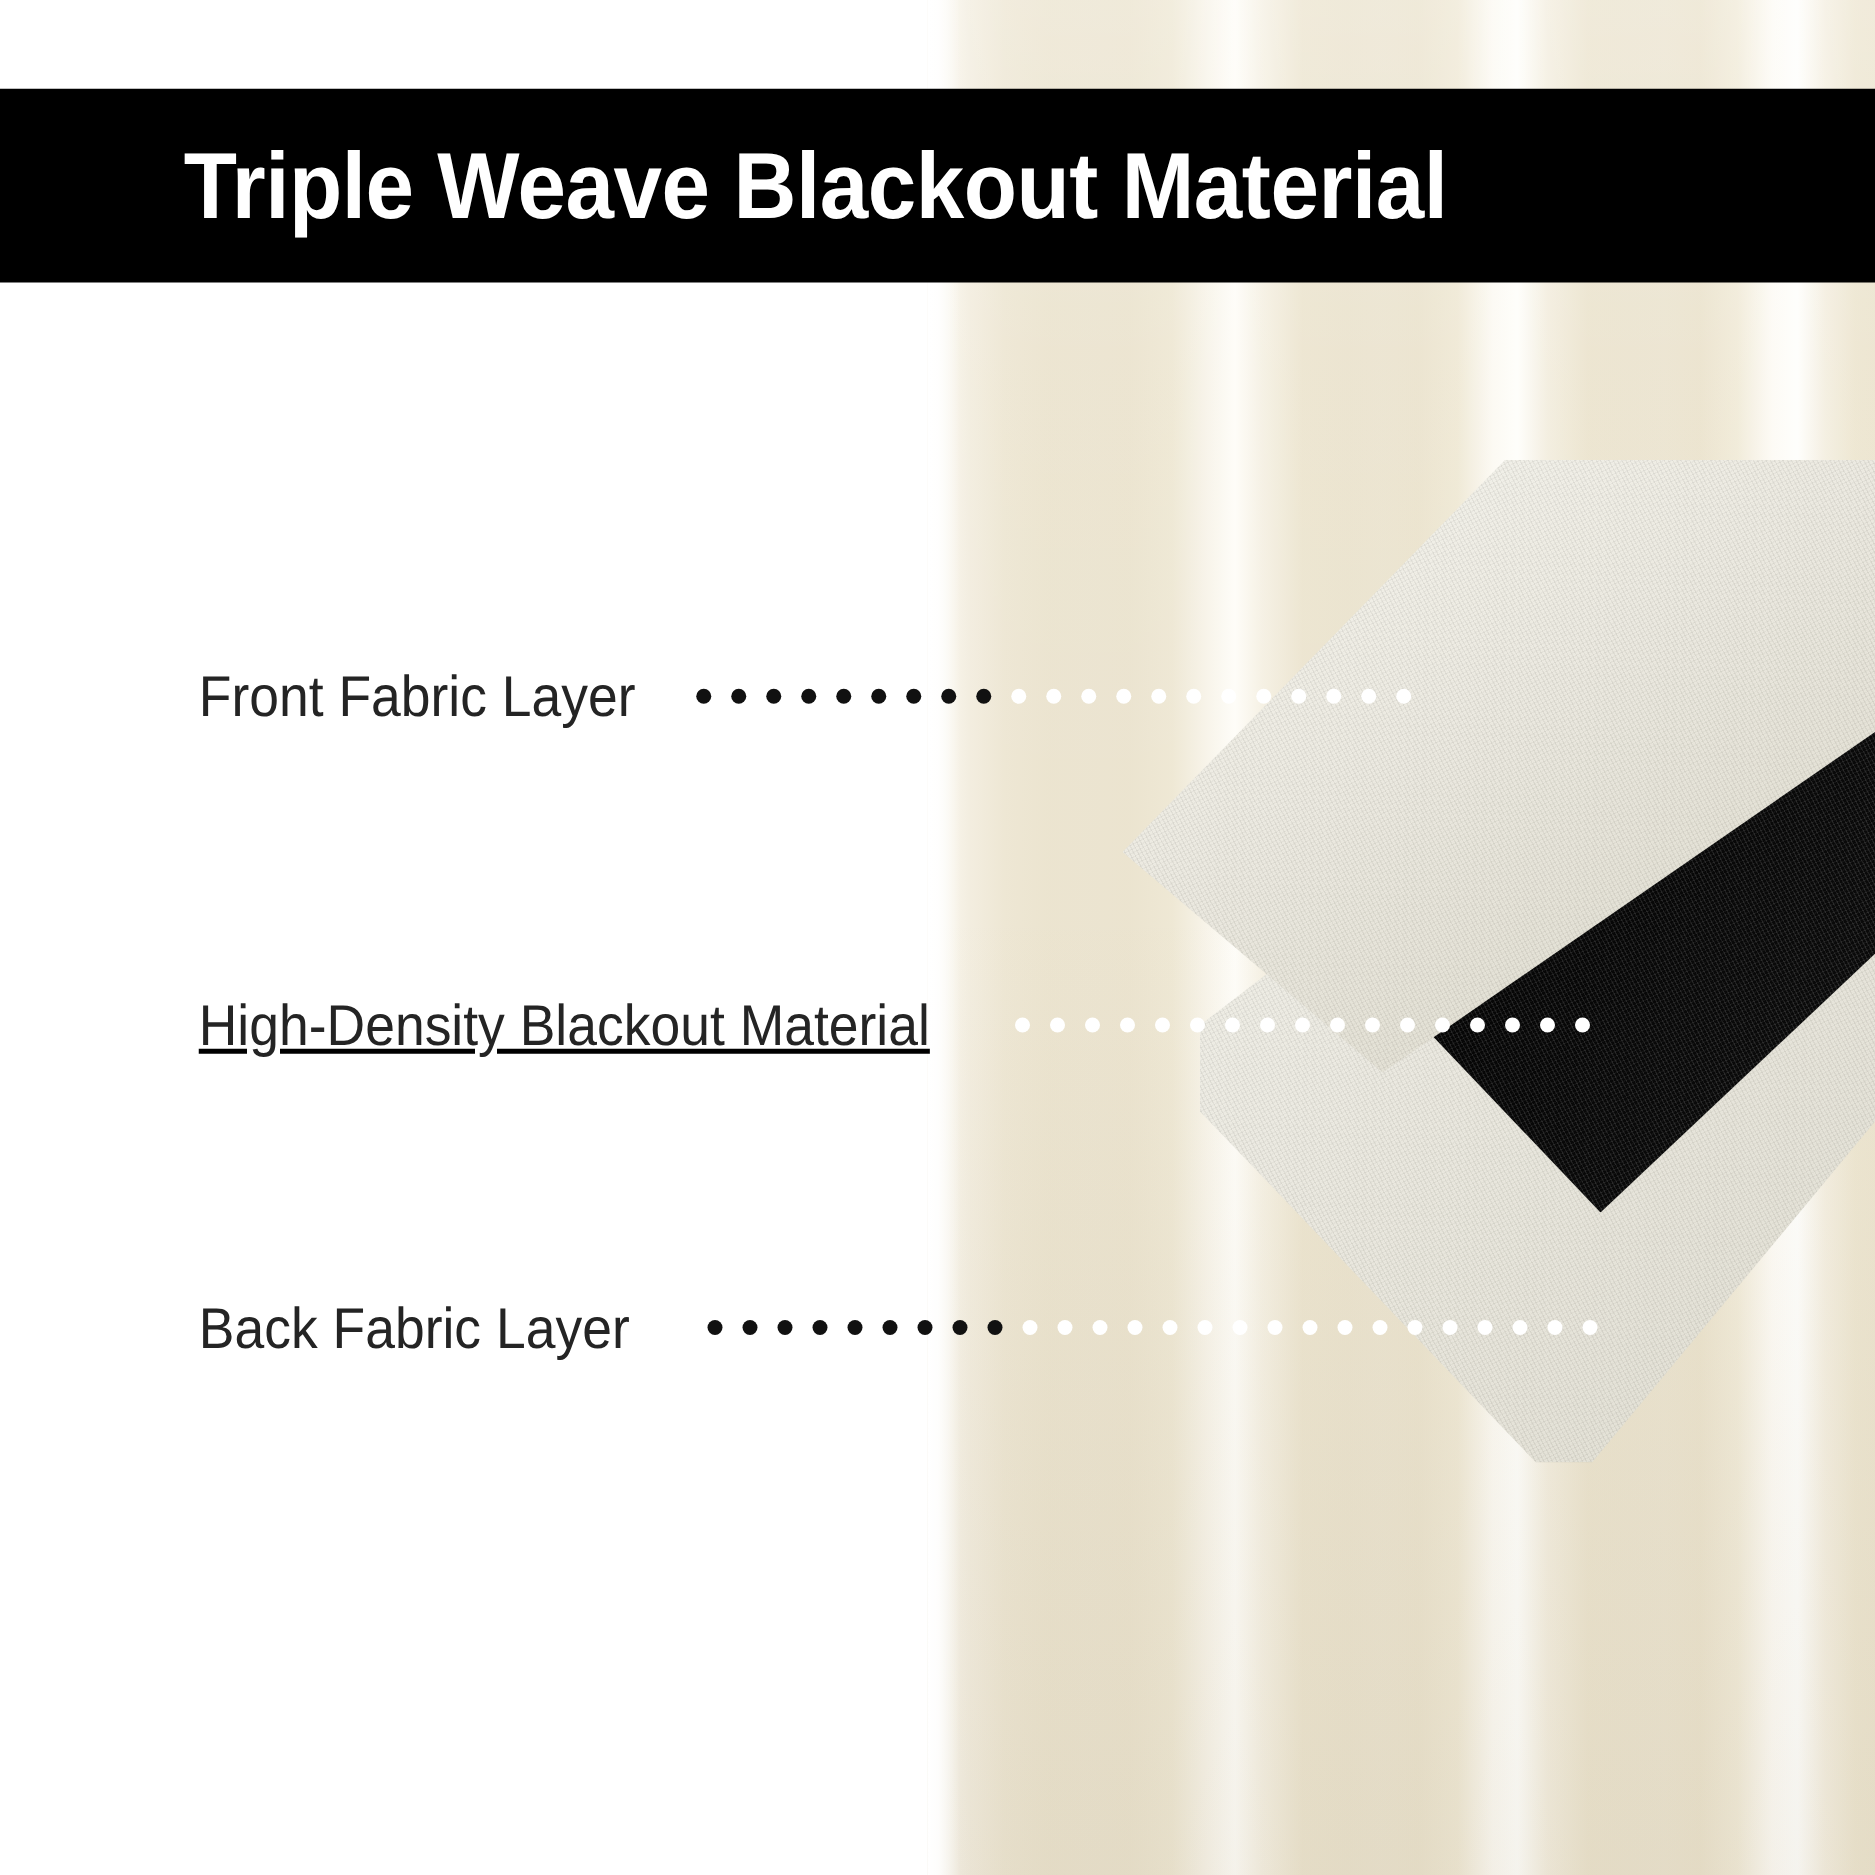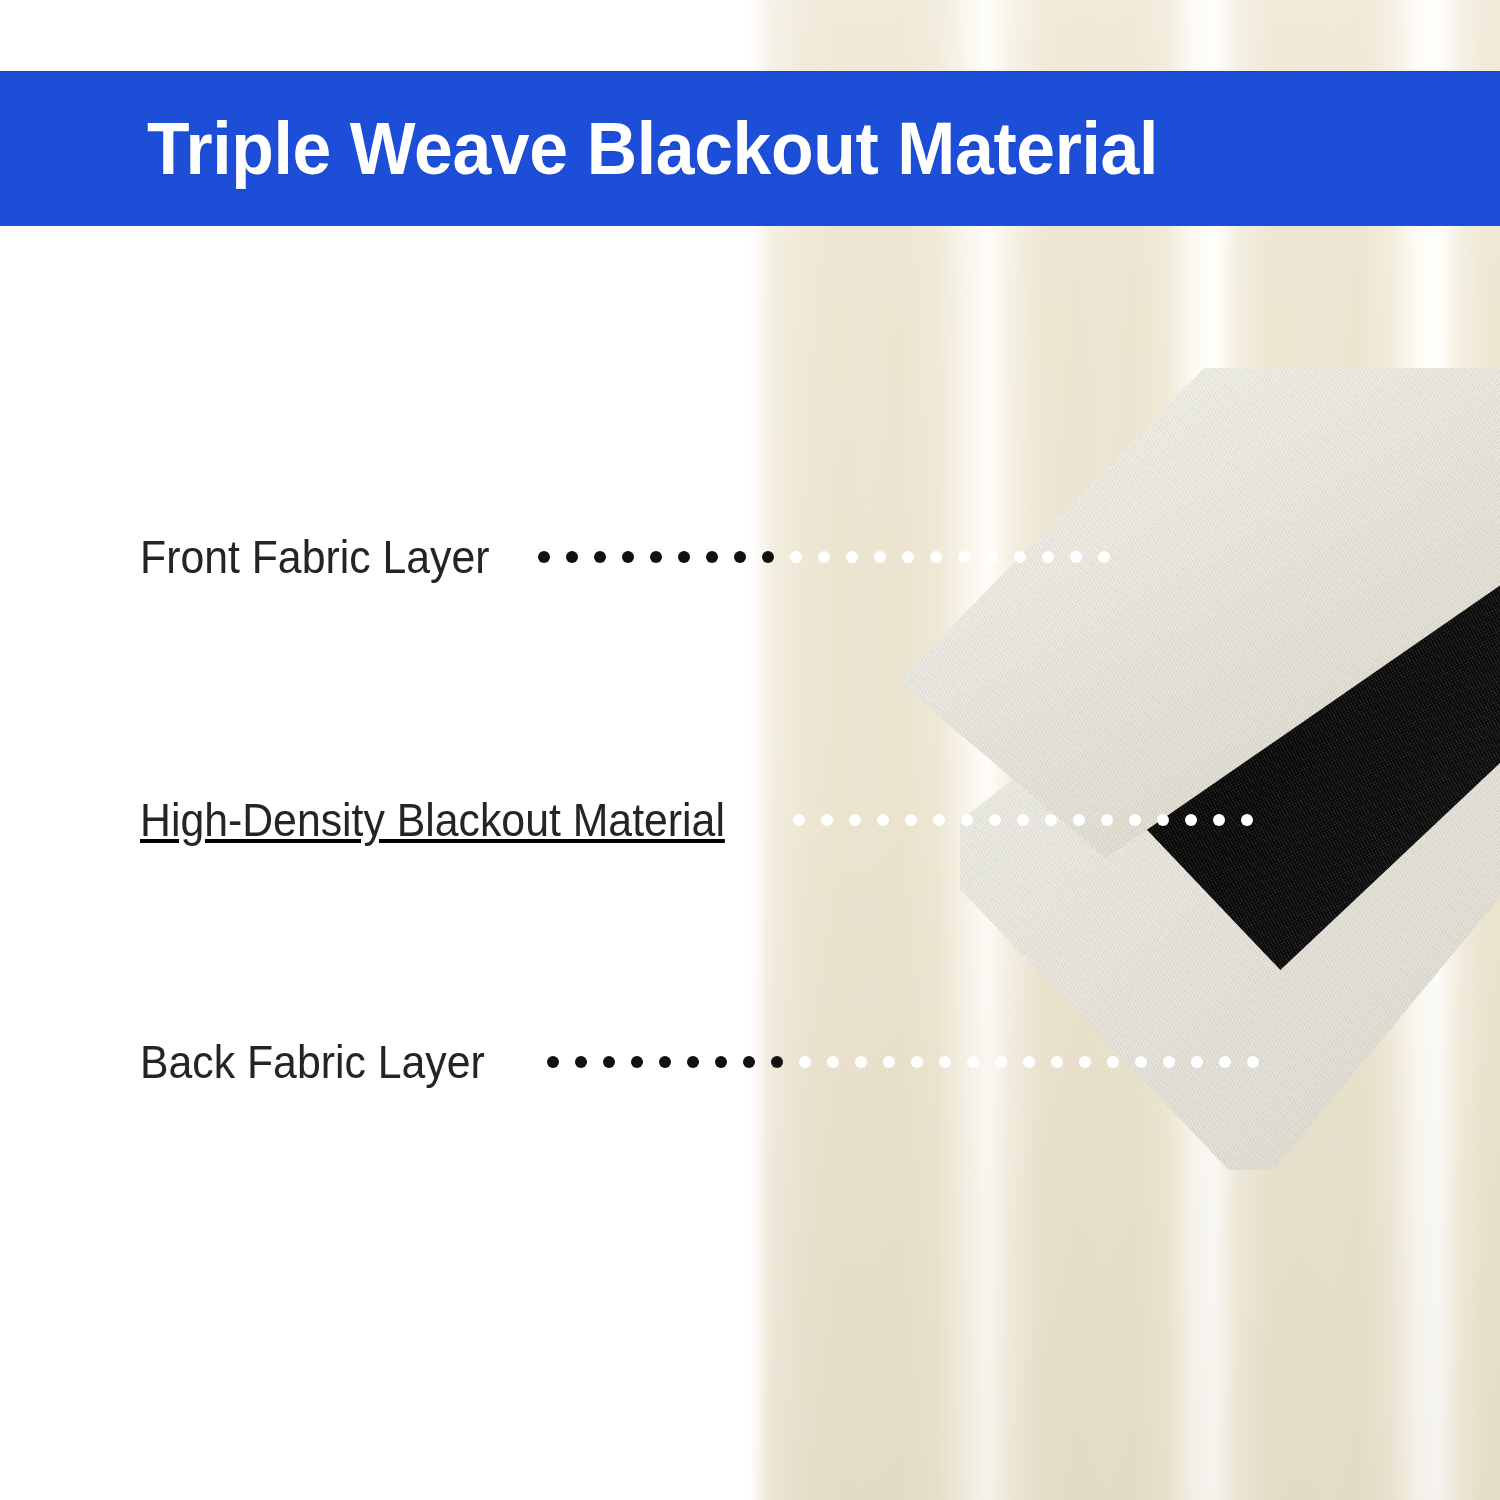--- a/index.html
+++ b/index.html
@@ -138,21 +138,21 @@
     letter-spacing:-0.4px;
     white-space:nowrap;
     text-shadow:0 1px 2px rgba(0,0,0,0.10);
     transform:scaleX(0.93);
     transform-origin:left center;
   }
 
   
   .row{
     position:absolute;
-    left:140px;
+    left:159px;
     height:60px;
     display:flex;
     align-items:center;
     z-index:20;
   }
   .row-label{
     color:#242424;
     font-size:46px;
     line-height:1;
     white-space:nowrap;
@@ -196,21 +196,21 @@
   <div class="swatch" id="sw-back">
     <div class="weave"></div>
   </div>
   <div class="swatch" id="sw-core">
     <div class="weave-dark"></div>
   </div>
   <div class="swatch" id="sw-front">
     <div class="weave"></div>
   </div>
 
-  <div id="banner" style="background: #1d4ed8;">
+  <div id="banner" style="background: #000000;">
     <div id="banner-title" style="color: rgb(255, 255, 255);">Triple Weave Blackout Material</div>
   </div>
 
   <div class="row" id="row-front">
     <span class="row-label">Front Fabric Layer</span>
     <span class="gap"></span>
     <span class="leader">
       <span class="dot dark"></span>
       <span class="dot dark"></span>
       <span class="dot dark"></span>

